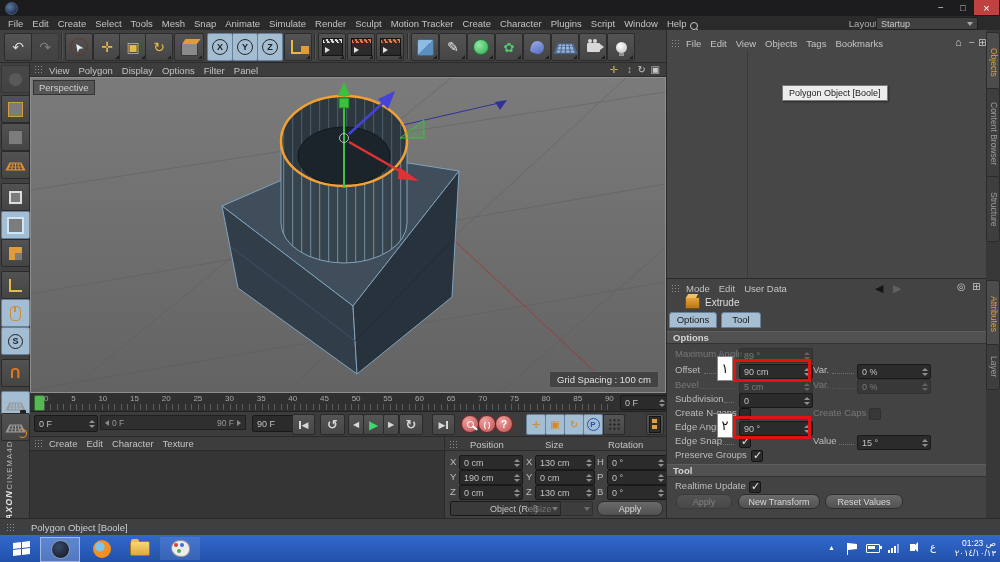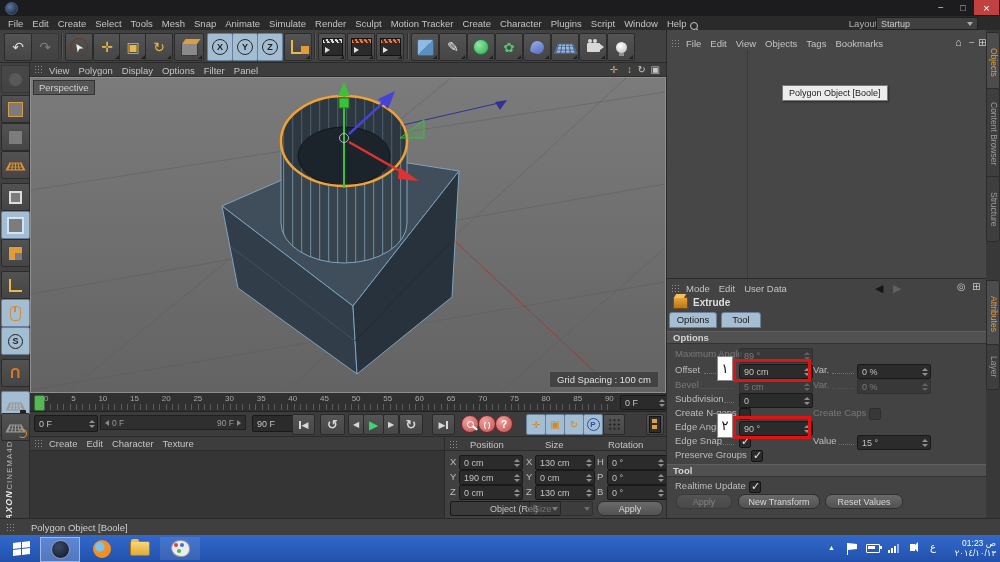--- a/index.html
+++ b/index.html
@@ -581,21 +581,21 @@
         <span>Mode</span>
         <span>Edit</span>
         <span>User Data</span>
       </div>
       <span class="ab" style="left:208px;top:1px;color:#161616;font-size:11px;">◀</span>
       <span class="ab dim" style="left:226px;top:1px;color:#888;font-size:11px;">▶</span>
 
       <span class="ab" style="left:290px;top:0;color:#c8c8c8;font-size:10px;">◎</span>
       <span class="ab" style="left:305px;top:0;color:#c8c8c8;font-size:10px;">⊞</span>
     </div>
-    <div class="ab" style="left:0;top:16px;width:100%;height:16px;font-weight:bold;">
+    <div class="ab" style="left:12px;top:16px;width:100%;height:16px;">
       <i class="ab" style="left:6px;top:2px;width:13px;height:10px;background:linear-gradient(#e8a43a,#b87618);border:1px solid #7a4c0e;">
           <i class="ab" style="top:-4px;left:1px;width:10px;height:4px;background:#f2c063;transform:skewX(-30deg);"></i>
         </i>
       <span class="ab" style="left:26px;top:2px;color:#dedede;font-size:10px;">Extrude</span>
     </div>
     <div class="ab" style="left:2px;top:33px;width:46px;height:14px;background:#a6bed2;border:1px solid #68809a;border-radius:3px 3px 0 0;color:#1a1a1a;font-size:9.5px;text-align:center;line-height:14px;"><span>Options</span></div>
     <div class="ab" style="left:54px;top:33px;width:38px;height:14px;background:#a6bed2;border:1px solid #68809a;border-radius:3px 3px 0 0;color:#1a1a1a;font-size:9.5px;text-align:center;line-height:14px;"><span>Tool</span></div>
     <div class="secbar" style="top:52px;"><span>Options</span></div>
 
     <span class="albl dim" style="left:8px;top:69px;">Maximum Angle</span>

